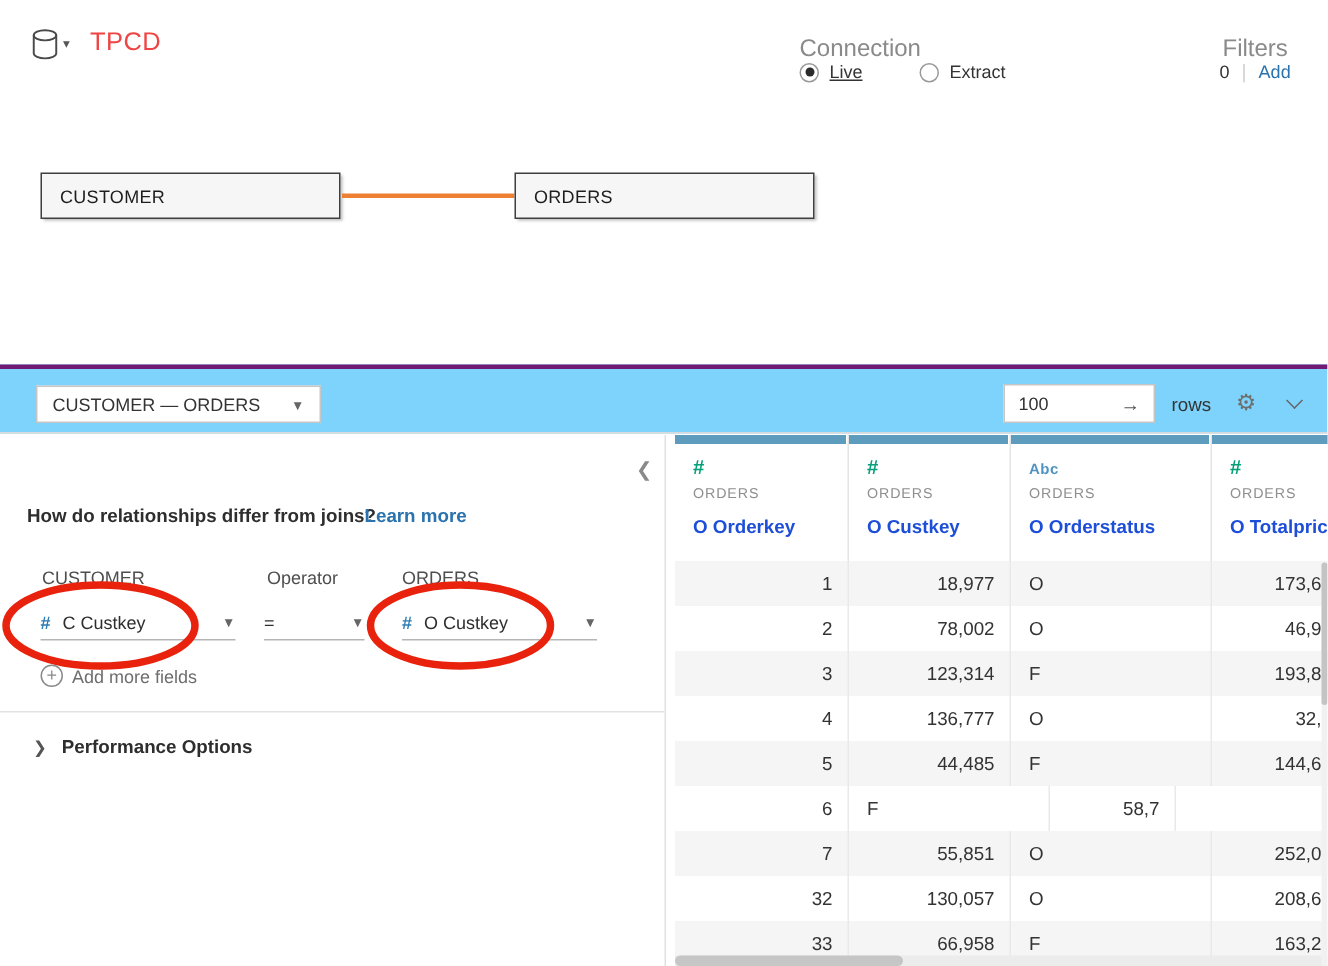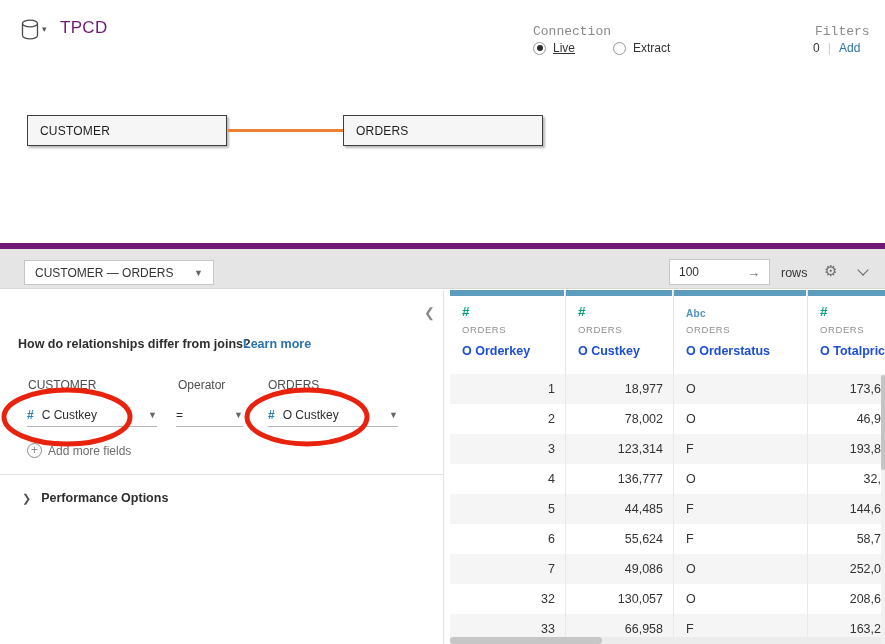--- a/index.html
+++ b/index.html
@@ -1,39 +1,39 @@
 <!DOCTYPE html>
 <html><head>
 <meta charset="utf-8">
 <style>
   * { margin:0; padding:0; box-sizing:border-box; }
   html,body { width:885px; height:644px; overflow:hidden; }
   body { font-family:"Liberation Sans", sans-serif; background:#ffffff; position:relative; color:#333; }
   .abs { position:absolute; }
 
   
-  .ds-title { left:60px; top:18px; font-size:17px; color:#701a75; letter-spacing:0.3px; }
+  .ds-title { left:60px; top:18px; font-size:17px; color:#ef4444; letter-spacing:0.3px; }
   .db-icon { left:20px; top:19px; width:20px; height:22px; }
   .db-caret { left:42px; top:24px; font-size:9px; color:#555; }
-  .small-label { font-size:13px; color:#8a8a8a;font-family:Liberation Mono, monospace; }
+  .small-label { font-size:16px; color:#8a8a8a; }
   .radio { width:13px; height:13px; border:1px solid #9a9a9a; border-radius:50%; display:inline-block; position:relative; background:#fff; }
   .radio.sel::after { content:""; position:absolute; left:2.5px; top:2.5px; width:6px; height:6px; border-radius:50%; background:#2b2b2b; }
   .radio-label { font-size:12px; color:#333; }
   .link-blue { color:#2a73ae; font-size:12px; cursor:pointer;text-align:right; }
   .filters-divider { color:#cfcfcf; font-size:13px; }
 
   
   .table-box { top:115px; width:200px; height:31px; background:#f6f6f6; border:1px solid #3f3f3f;
     box-shadow:1.5px 1.5px 2px rgba(0,0,0,0.28); display:flex; align-items:center; padding-left:12px;
     font-size:12px; color:#1d1d1d; letter-spacing:0.2px; }
   .rel-line { left:228px; top:129px; width:115px; height:3px; }
 
   
-  .toolbar { left:0; top:243px; width:885px; height:46px; background:#e5e5e5;
-    border-top:6px solid #701a75; border-bottom:1px solid #d9d9d9; }
+  .toolbar { left:0; top:243px; width:885px; height:46px; background:#7dd3fc;
+    border-top:3px solid #701a75; border-bottom:1px solid #d9d9d9; }
   .dd-box { background:#fff; border:1px solid #c6c6c6; display:flex; align-items:center;
     font-size:12px; color:#333; }
   .rel-dd { left:24px; top:11px; width:190px; height:25px; padding:0 10px; justify-content:space-between; position:absolute; }
   .caret { font-size:9px; color:#666; }
   .rowcount { left:669px; top:10px; width:101px; height:26px; padding:0 9px; justify-content:space-between; position:absolute; }
   .rows-label { left:781px; top:17px; font-size:12.5px; color:#333; position:absolute; }
   .gear { left:824px; top:13px; font-size:15px; color:#6e6e6e; position:absolute; }
   .chev-down { left:859px; top:17px; width:10px; height:10px; position:absolute; }
   .chev-down::before { content:""; position:absolute; left:0; top:0; width:7px; height:7px;
     border-right:1.5px solid #666; border-bottom:1.5px solid #666; transform:rotate(45deg); }
@@ -230,27 +230,26 @@
         <div class="gcell r" style="width: 84px;">32,</div>
       </div>
       <div class="grow odd">
         <div class="gcell r" style="width: 116px;">5</div>
         <div class="gcell r" style="width: 108px;">44,485</div>
         <div class="gcell l" style="width: 134px;">F</div>
         <div class="gcell r" style="width: 84px;">144,6</div>
       </div>
       <div class="grow">
         <div class="gcell r" style="width: 116px;">6</div>
-        <div class="gcell r" style="width: 108px;">55,624</div>
         <div class="gcell l" style="width: 134px;">F</div>
         <div class="gcell r" style="width: 84px;">58,7</div>
       </div>
       <div class="grow odd">
         <div class="gcell r" style="width: 116px;">7</div>
-        <div class="gcell r" style="width: 108px;">49,086</div>
+        <div class="gcell r" style="width: 108px;">55,851</div>
         <div class="gcell l" style="width: 134px;">O</div>
         <div class="gcell r" style="width: 84px;">252,0</div>
       </div>
       <div class="grow">
         <div class="gcell r" style="width: 116px;">32</div>
         <div class="gcell r" style="width: 108px;">130,057</div>
         <div class="gcell l" style="width: 134px;">O</div>
         <div class="gcell r" style="width: 84px;">208,6</div>
       </div>
       <div class="grow odd">

